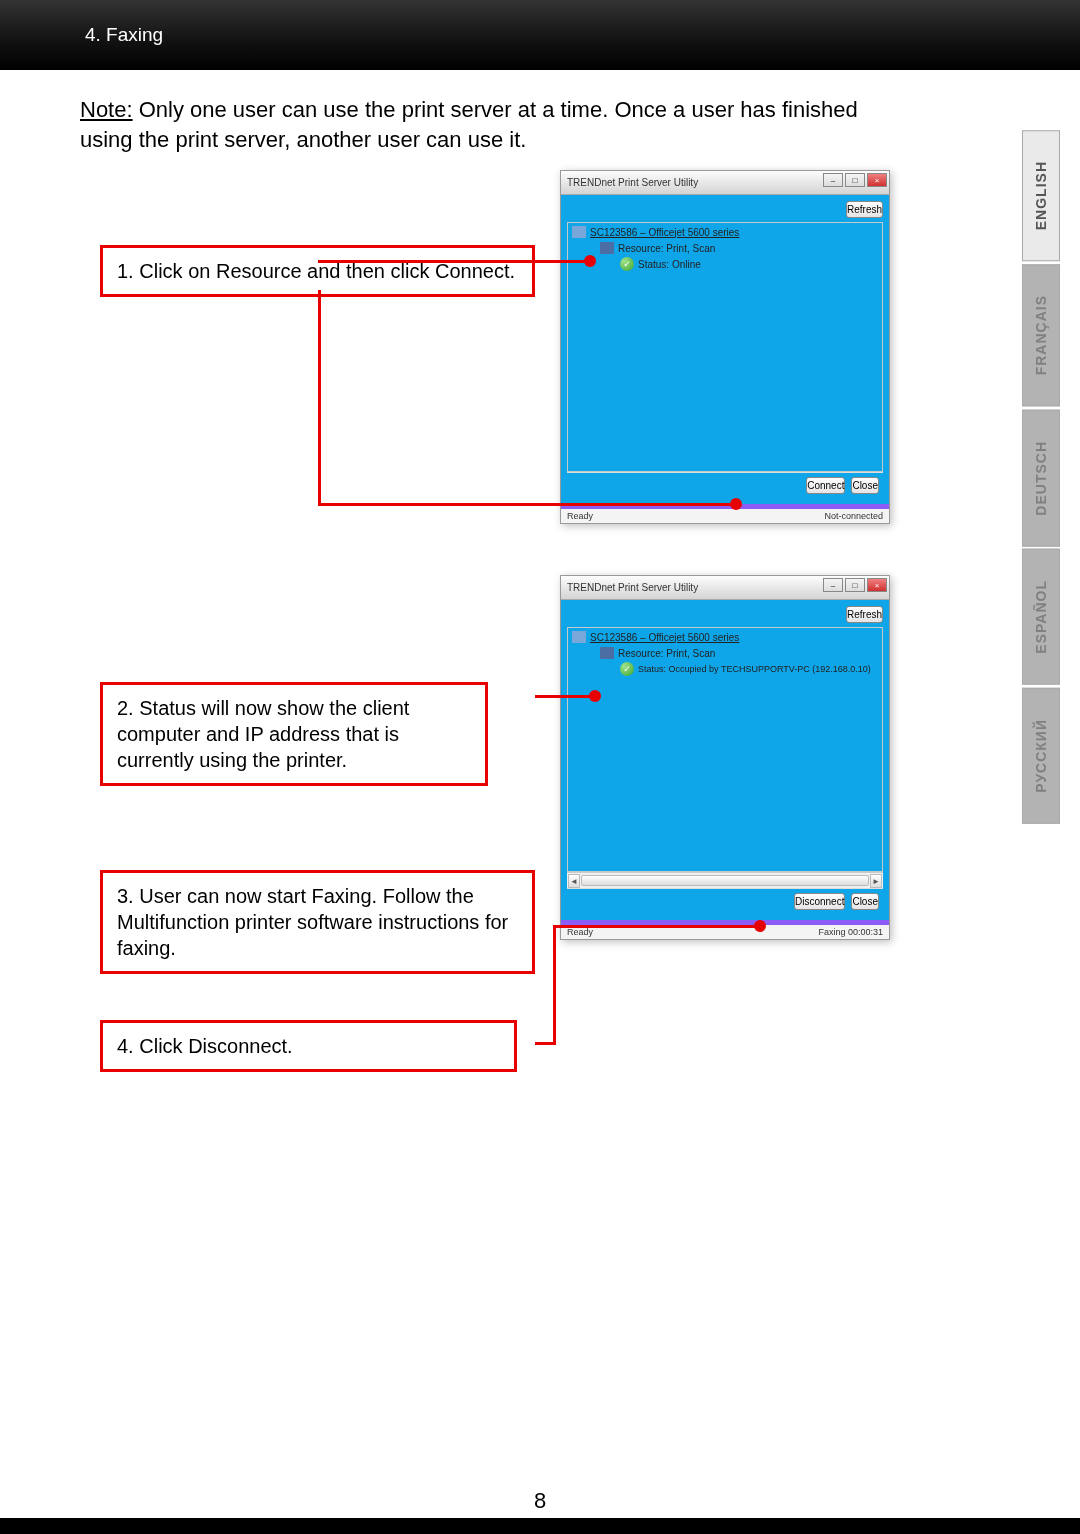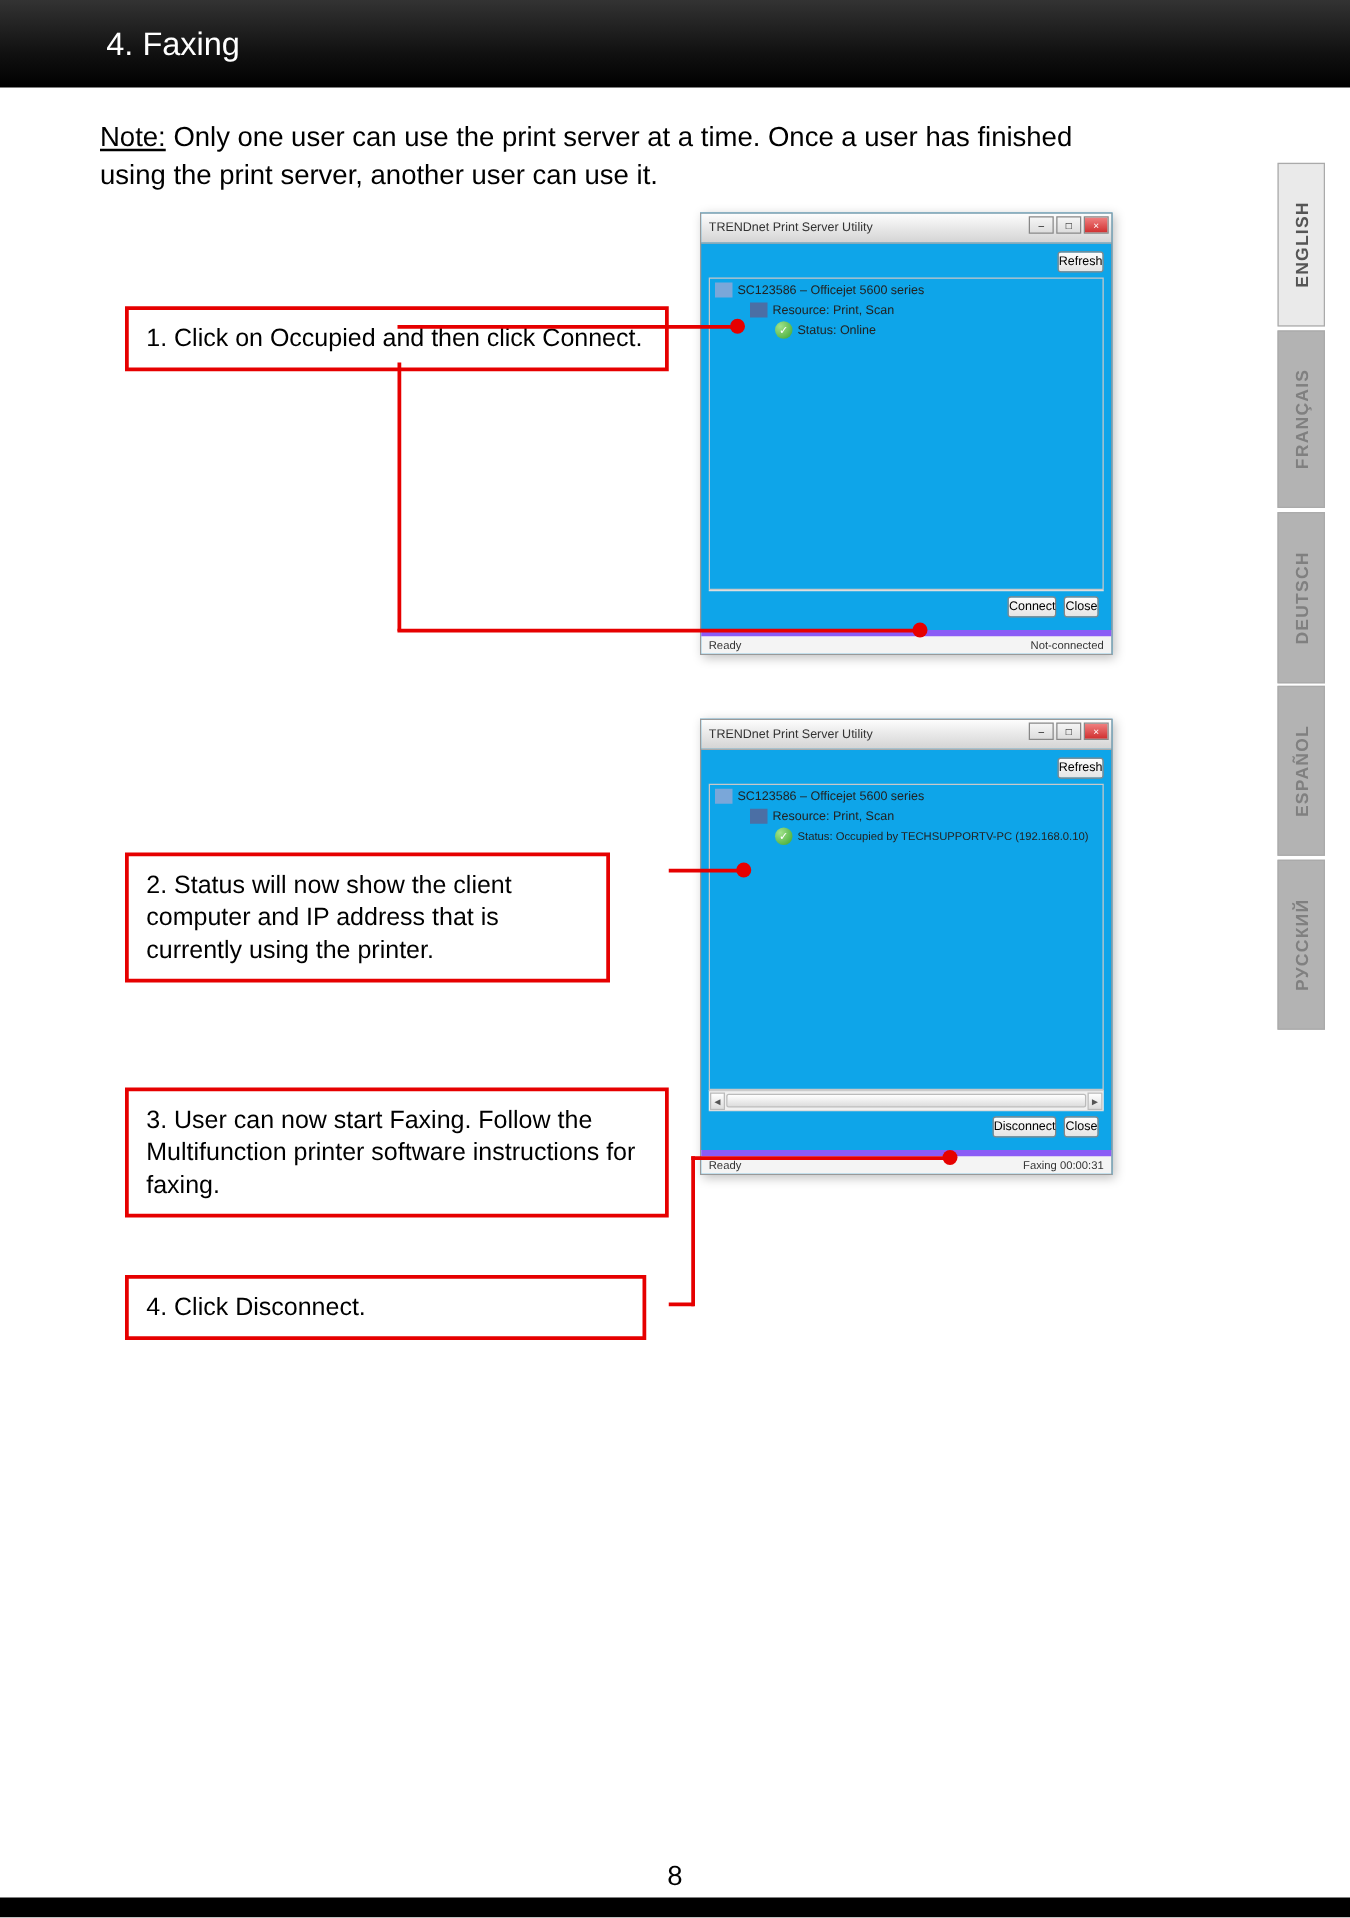--- a/index.html
+++ b/index.html
@@ -1,18 +1,18 @@
 <!DOCTYPE html>
 <html><head>
 <meta charset="utf-8">
 <style>
   * { margin: 0; padding: 0; box-sizing: border-box; }
   body { font-family: Arial, Helvetica, sans-serif; background: #fff; width: 1080px; height: 1534px; position: relative; overflow: hidden; }
   
-  .header-bar { position: absolute; top: 0; left: 0; right: 0; height: 70px; background: linear-gradient(to bottom, #333 0%, #111 60%, #000 100%); color: #fff; display: flex; align-items: center; padding-left: 85px; font-size: 26px; }
+  .header-bar { position: absolute; top: 0; left: 0; right: 0; height: 70px; background: linear-gradient(to bottom, #333 0%, #111 60%, #000 100%); color: #fff; display: flex; align-items: center; padding-left: 85px; font-size: 19px; }
   
   .content { position: absolute; top: 95px; left: 80px; width: 800px; font-size: 22px; line-height: 1.35; }
   .note-line { text-decoration: underline; }
   
   .lang-tabs { position: absolute; right: 18px; top: 130px; width: 40px; }
   .lang-tab { writing-mode: vertical-rl; transform: rotate(180deg); text-align: center; font-size: 14px; font-weight: bold; letter-spacing: 1px; padding: 30px 10px; border: 1px solid #aaa; margin-bottom: 3px; }
   .lang-active { background: #eaeaea; color: #555; }
   .lang-inactive { background: #b3b3b3; color: #808080; }
   
   .callout { position: absolute; border: 3px solid #e60000; padding: 10px 14px; font-size: 20px; line-height: 1.3; background: #fff; }
@@ -21,21 +21,21 @@
   .win { position: absolute; width: 330px; border: 1px solid #999; background: #0ea5e9; box-shadow: 2px 2px 8px rgba(0,0,0,0.25); font-size: 11px; }
   .win-title { height: 24px; background: linear-gradient(to bottom, #fdfdfd 0%, #e8e8e8 50%, #d4d4d4 100%); border-bottom: 1px solid #aaa; display: flex; align-items: center; padding: 0 6px; position: relative; }
   .win-title-text { font-size: 10px; color: #333; }
   .win-controls { position: absolute; right: 2px; top: 2px; display: flex; gap: 2px; }
   .win-ctrl { width: 20px; height: 14px; border: 1px solid #888; background: linear-gradient(#f5f5f5,#ddd); font-size: 8px; display: flex; align-items: center; justify-content: center; }
   .win-ctrl.close { background: linear-gradient(#f08080,#d03030); color: #fff; }
   .win-body { padding: 6px; }
   .win-top-row { display: flex; justify-content: flex-end; margin-bottom: 4px; }
   .win-btn { border: 1px solid #888; background: linear-gradient(#fdfdfd,#e5e5e5); padding: 2px 0; font-size: 10px; border-radius: 3px; }
   .tree { border: 1px solid #c8c8c8; height: 250px; padding: 3px 4px; font-size: 10px; color: #222; overflow: hidden; position: relative; }
-  .tree-line1 { display: flex; align-items: center; gap: 4px; margin-bottom: 4px; }
+  .tree-line1 { display: flex; align-items: center; gap: 4px; margin-bottom: 4px; text-decoration: underline; }
   .tree-line2 { display: flex; align-items: flex-end; gap: 4px; margin-left: 28px; margin-bottom: 3px; }
   .tree-line3 { display: flex; align-items: center; gap: 4px; margin-left: 48px; }
   .icon-box { width: 14px; height: 12px; background: #7aa7d9; display: inline-block; }
   .icon-printer { width: 14px; height: 12px; background: #4b6fa5; display: inline-block; }
   .icon-check { width: 14px; height: 14px; border-radius: 50%; background: radial-gradient(circle at 30% 30%, #a1e38b, #3aa52e); display: inline-flex; align-items: center; justify-content: center; color: #fff; font-size: 9px; }
   .win-bottom { border-top: 1px solid #ddd; padding: 4px; display: flex; justify-content: flex-end; gap: 6px; }
   .status-row { display: flex; justify-content: space-between; padding: 2px 6px; font-size: 9px; color: #333; border-top: 5px solid #8b5cf6; background: #f4f4f4; }
   .hscroll { height: 16px; background: #f0f0f0; border-top: 1px solid #ccc; position: relative; }
   .hscroll .thumb { position: absolute; left: 14px; right: 14px; top: 2px; bottom: 2px; background: linear-gradient(#fff,#ddd); border: 1px solid #bbb; border-radius: 2px; }
   .hscroll .arrow { position: absolute; top: 1px; width: 12px; height: 14px; background: linear-gradient(#fff,#ddd); border: 1px solid #bbb; font-size: 8px; display: flex; align-items: center; justify-content: center; color: #555; }
@@ -142,21 +142,21 @@
       <button class="win-btn">Close</button>
     </div>
   </div>
   <div class="status-row">
     <span>Ready</span>
     <span>Faxing 00:00:31</span>
   </div>
 </div>
 
 <div class="callout" style="left:100px; top:245px; width:435px;">
-  <span>1.</span><span> Click on </span><span class="b">Occupied</span><span> and then click </span><span class="b">Connect</span><span>.</span>
+  <span>1.</span><span> Click on </span><span class="b">Resource</span><span> and then click </span><span class="b">Connect</span><span>.</span>
 </div>
 
 <div class="callout" style="left:100px; top:682px; width:388px;">
   <span>2.</span><span> Status will now show the client computer and IP address that is currently using the printer.</span>
 </div>
 
 <div class="callout" style="left:100px; top:870px; width:435px;">
   <span>3.</span><span> User can now start Faxing. Follow the Multifunction printer software instructions for faxing.</span>
 </div>
 

